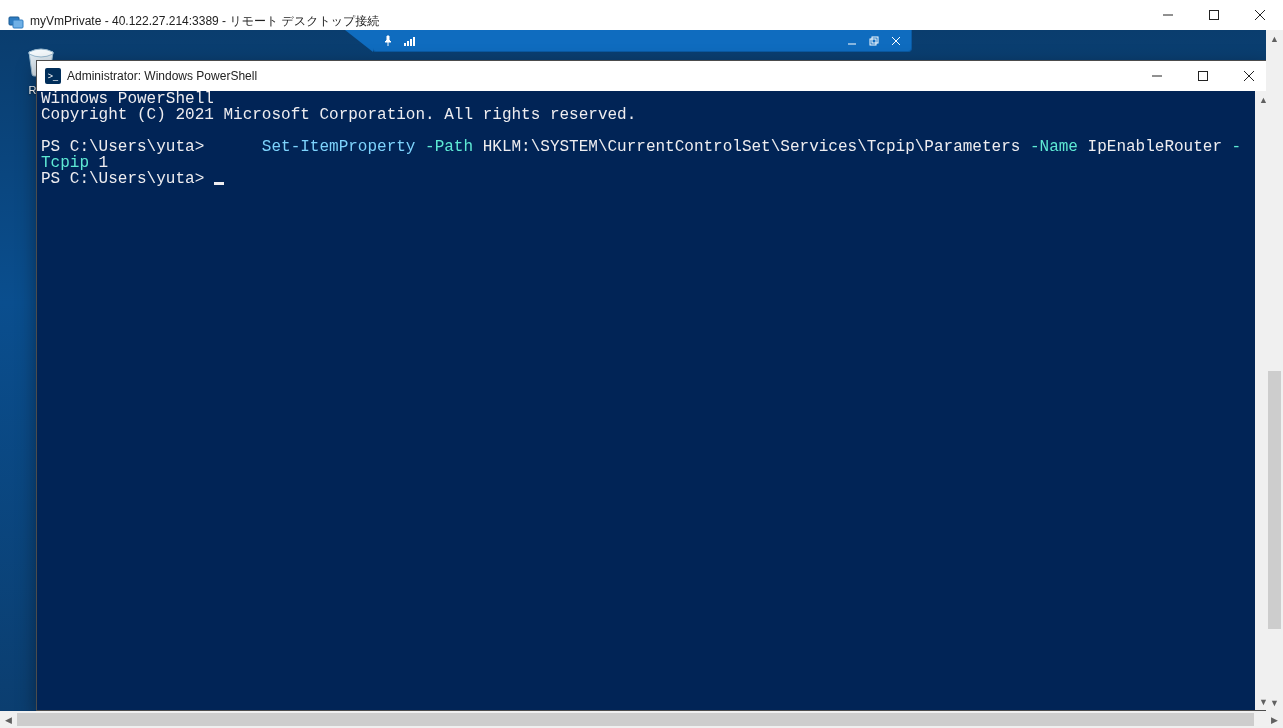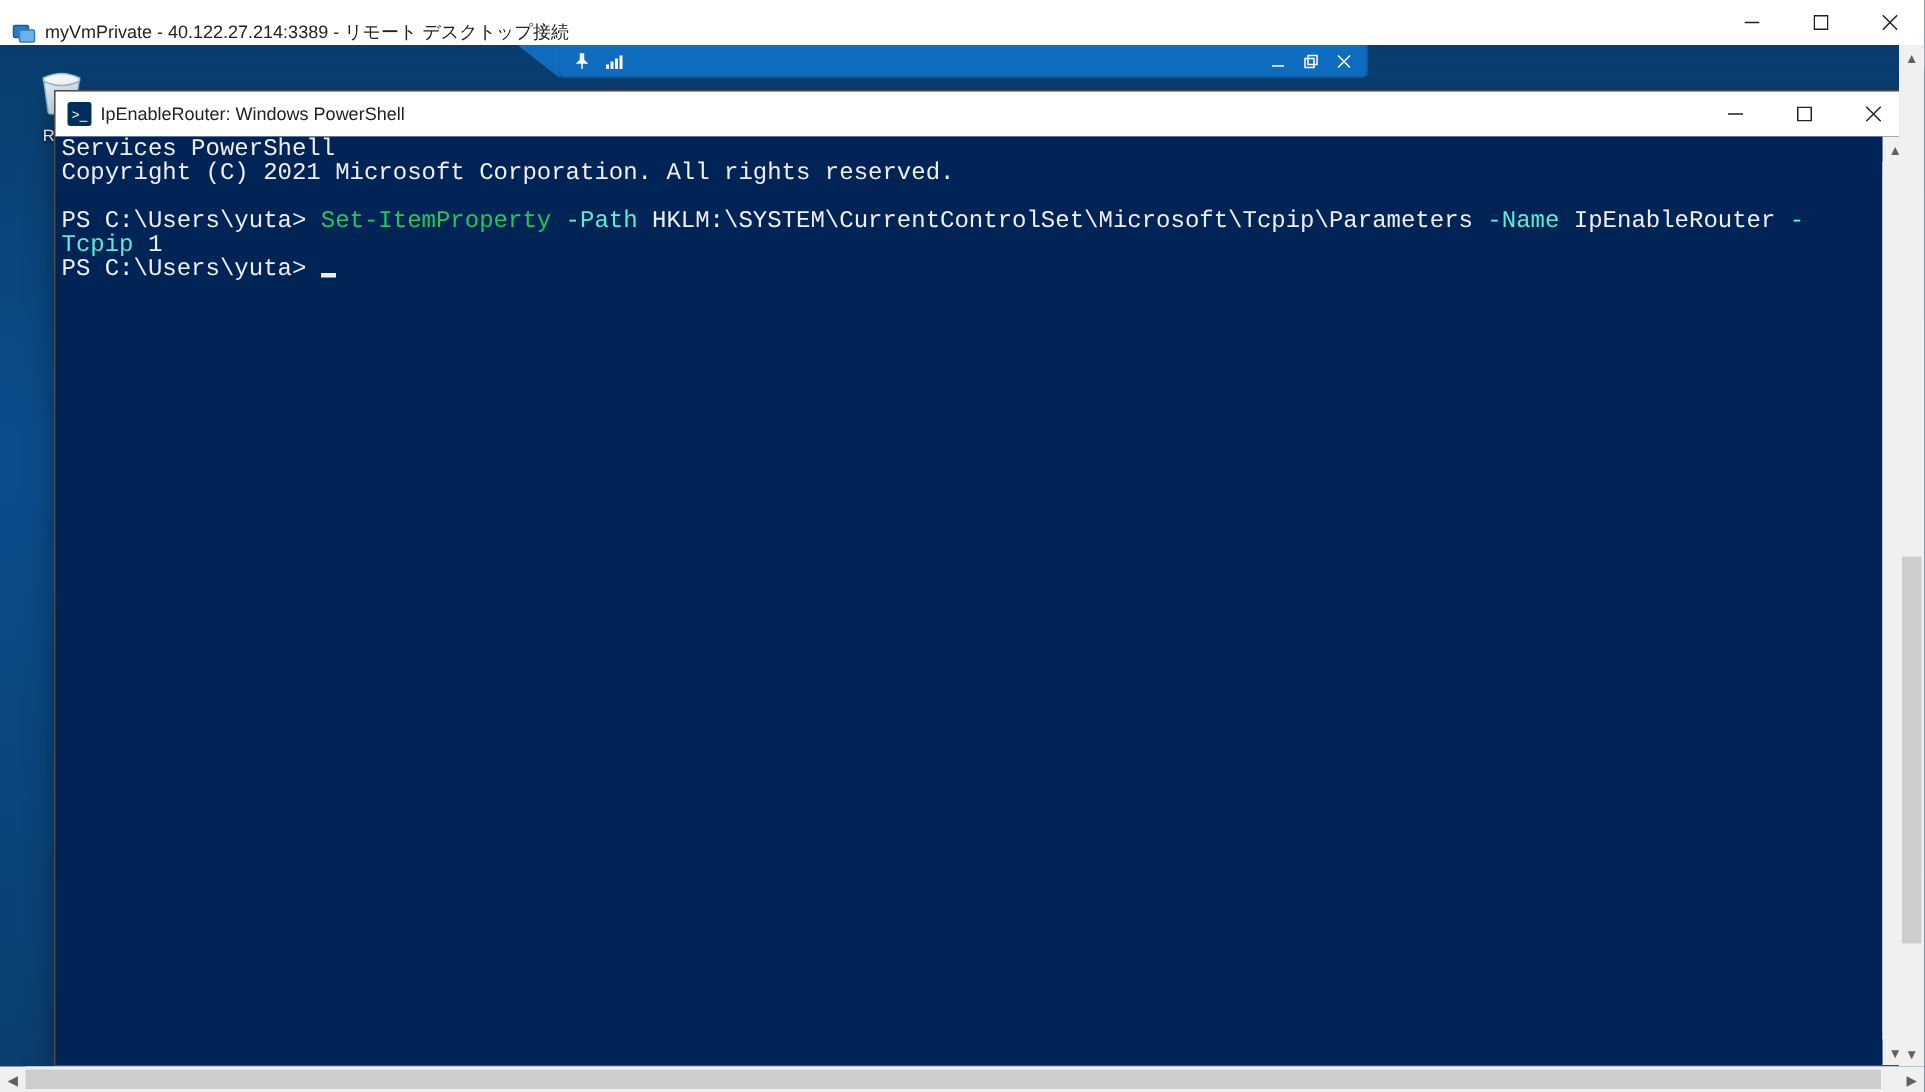--- a/index.html
+++ b/index.html
@@ -127,21 +127,21 @@
     position:absolute; left:0; top:0; right:17px; bottom:0;
     padding: 0 4px;
     font-family: Consolas, "Courier New", monospace;
     font-size: 16px;
     line-height: 1.0;
     white-space: pre;
     color: #eeedf0;
     background: #012456;
     overflow:hidden;
   }
-  .ps-console .cmd { color: #22c55e; }
+  .ps-console .cmd { color: #7dd3fc; margin-left: 48px; }
   .ps-console .flag { color: #5eead4; }
   .ps-console .cursor {
     display:inline-block; width:10px; height:3px; background:#eeedf0;
     vertical-align: -2px;
   }
   .ps-vscroll {
     position:absolute; right:0; top:0; bottom:0; width:17px;
     background:#f0f0f0;
     display:flex; flex-direction:column;
   }
@@ -254,44 +254,44 @@
         <svg width="10" height="10" viewBox="0 0 10 10">
             <path d="M1 1 L9 9 M9 1 L1 9" stroke="#fff" stroke-width="1"></path>
           </svg>
       </div>
     </div>
   </div>
 
   <div class="ps-window">
     <div class="ps-titlebar">
       <span class="ps-icon">&gt;_</span>
-      <span class="ps-title">IpEnableRouter: Windows PowerShell</span>
+      <span class="ps-title">Administrator: Windows PowerShell</span>
       <div class="win-controls">
         <div class="win-btn">
           <svg width="10" height="10" viewBox="0 0 10 10">
               <path d="M0 5 H10" stroke="currentColor" stroke-width="1"></path>
             </svg>
         </div>
         <div class="win-btn">
           <svg width="10" height="10" viewBox="0 0 10 10">
               <rect x="0.5" y="0.5" width="9" height="9" fill="none" stroke="currentColor" stroke-width="1"></rect>
             </svg>
         </div>
         <div class="win-btn close">
           <svg width="10" height="10" viewBox="0 0 10 10">
               <path d="M0 0 L10 10 M10 0 L0 10" stroke="currentColor" stroke-width="1"></path>
             </svg>
         </div>
       </div>
     </div>
     <div class="ps-body">
-      <div class="ps-console"><span>Services PowerShell</span>
+      <div class="ps-console"><span>Windows PowerShell</span>
 <span>Copyright (C) 2021 Microsoft Corporation. All rights reserved.</span>
 
-<span>PS C:\Users\yuta&gt; </span><span class="cmd">Set-ItemProperty</span><span class="flag"> -Path </span><span>HKLM:\SYSTEM\CurrentControlSet\Microsoft\Tcpip\Parameters</span><span class="flag"> -Name </span><span>IpEnableRouter</span><span class="flag"> -</span>
+<span>PS C:\Users\yuta&gt; </span><span class="cmd">Set-ItemProperty</span><span class="flag"> -Path </span><span>HKLM:\SYSTEM\CurrentControlSet\Services\Tcpip\Parameters</span><span class="flag"> -Name </span><span>IpEnableRouter</span><span class="flag"> -</span>
 <span class="flag">Tcpip </span><span>1</span>
 <span>PS C:\Users\yuta&gt; </span><span class="cursor"></span></div>
 
       <div class="ps-vscroll">
         <div class="arrow">▲</div>
         <div class="track"></div>
         <div class="arrow">▼</div>
       </div>
     </div>
   </div>

